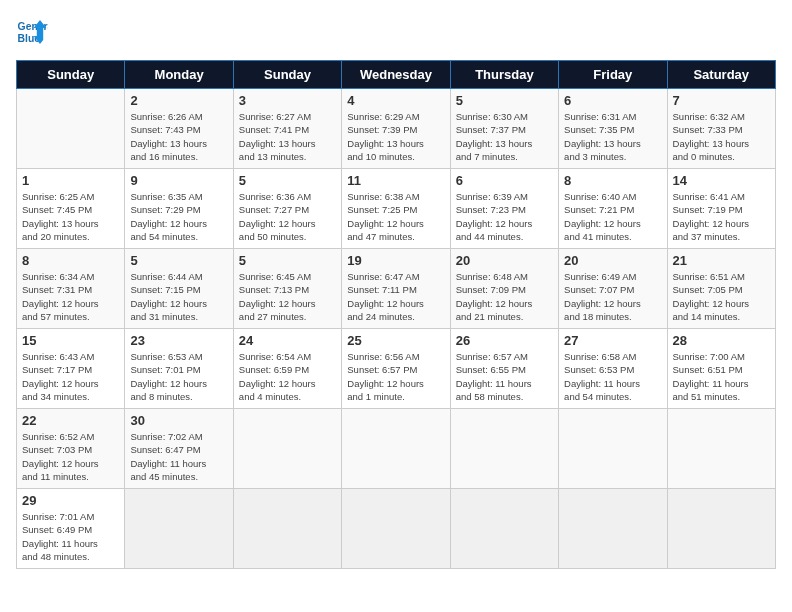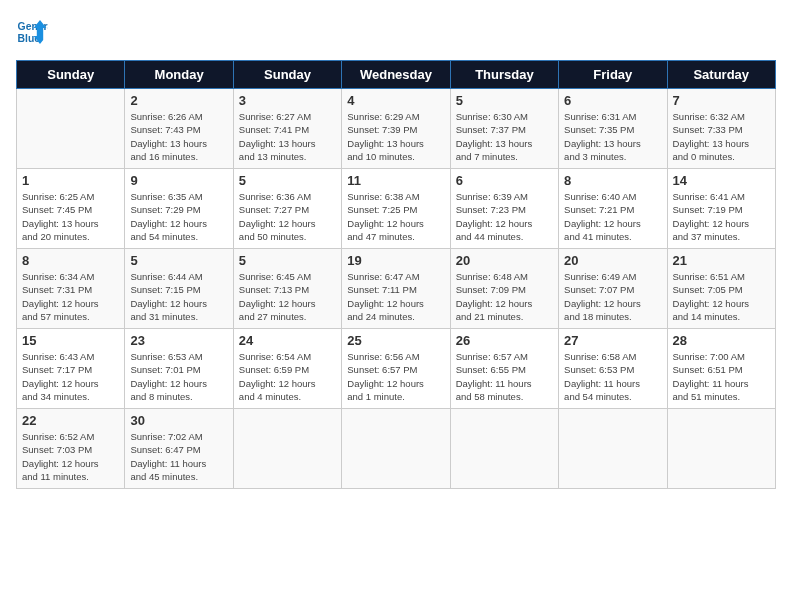--- a/index.html
+++ b/index.html
@@ -234,14 +234,26 @@
         <td>
           <span class="day-num">30</span>
           <div class="day-detail">Sunrise: 7:02 AM<br>Sunset: 6:47 PM<br>Daylight: 11 hours<br>and 45 minutes.</div>
         </td>
         <td class="empty"></td>
         <td class="empty"></td>
         <td class="empty"></td>
         <td class="empty"></td>
         <td class="empty"></td>
       </tr>
+      <tr>
+        <td>
+          <span class="day-num">29</span>
+          <div class="day-detail">Sunrise: 7:01 AM<br>Sunset: 6:49 PM<br>Daylight: 11 hours<br>and 48 minutes.</div>
+        </td>
+        <td class="empty"></td>
+        <td class="empty"></td>
+        <td class="empty"></td>
+        <td class="empty"></td>
+        <td class="empty"></td>
+        <td class="empty"></td>
+      </tr>
     </tbody>
 </table>
 
 </body></html>

